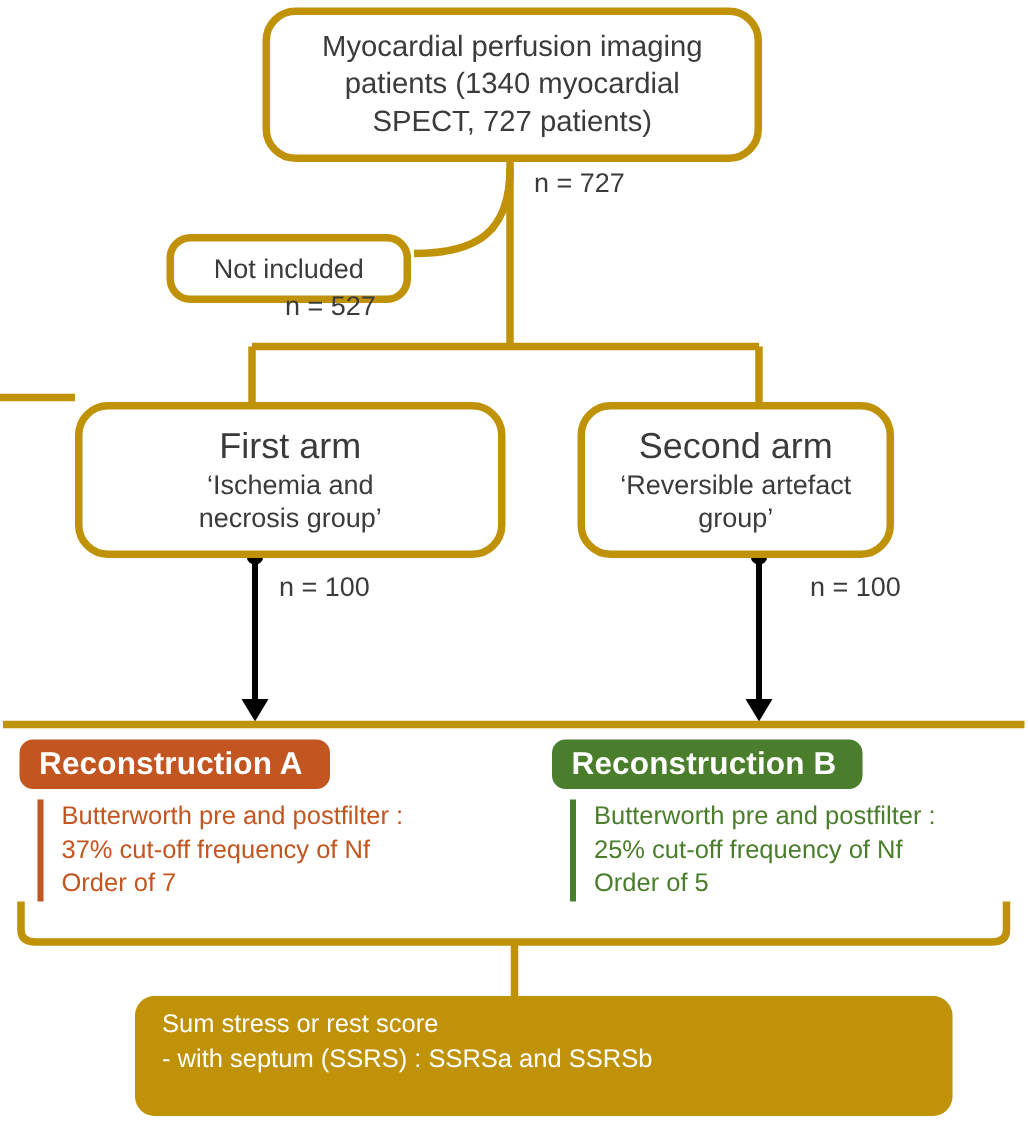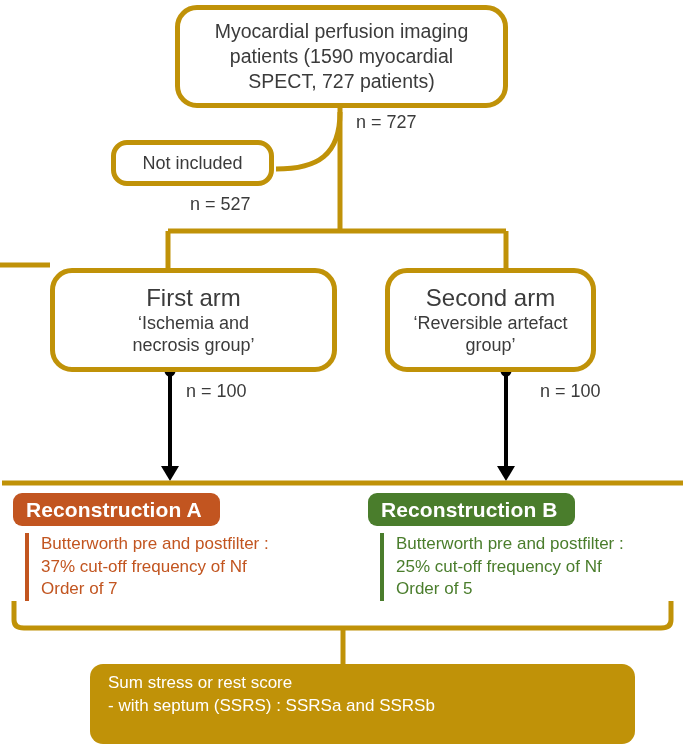--- a/index.html
+++ b/index.html
@@ -38,21 +38,21 @@
   }
 
   #top-box {
     left: 175px; top: 5px;
     width: 333px; height: 103px;
     padding: 0 14px;
   }
   #top-box .line { font-size: 19.5px; line-height: 25px; }
 
   #not-included-box {
-    left: 111px; top: 140px;
+    left: 111px; top: 156px;
     width: 163px; height: 46px;
     border-radius: 16px;
     border-width: 5px;
   }
   #not-included-box .line { font-size: 18px; }
 
   #first-arm-box {
     left: 50px; top: 268px;
     width: 287px; height: 104px;
     padding: 0 10px;
@@ -165,21 +165,21 @@
     <path d="M 497 466 L 515 466 L 506 481 Z" fill="#000000"></path>
 
     <path d="M 2 483 L 683 483" stroke="#c09208" stroke-width="5" fill="none"></path>
 
     <path d="M 14 601 L 14 620 Q 14 628 24 628 L 661 628 Q 671 628 671 620 L 671 601" stroke="#c09208" stroke-width="5" fill="none" stroke-linecap="butt"></path>
     <path d="M 343 628 L 343 664" stroke="#c09208" stroke-width="5" fill="none"></path>
   </svg>
 
   <div class="gold-box" id="top-box">
     <div class="line">Myocardial perfusion imaging</div>
-    <div class="line">patients (1590 myocardial</div>
+    <div class="line">patients (1340 myocardial</div>
     <div class="line">SPECT, 727 patients)</div>
   </div>
 
   <div class="label" id="n727">n = 727</div>
 
   <div class="gold-box" id="not-included-box">
     <div class="line">Not included</div>
   </div>
 
   <div class="label" id="n527">n = 527</div>

